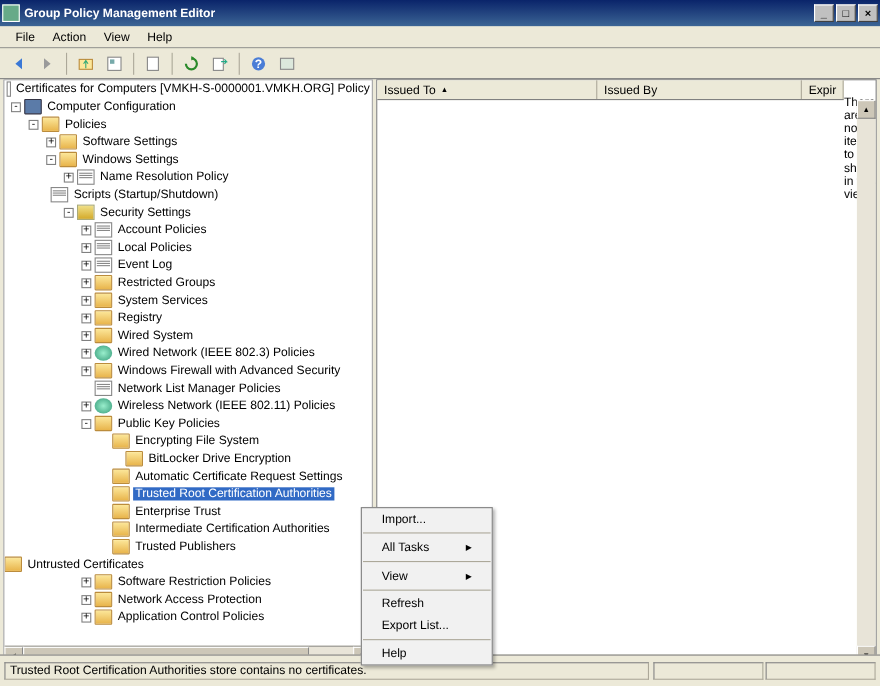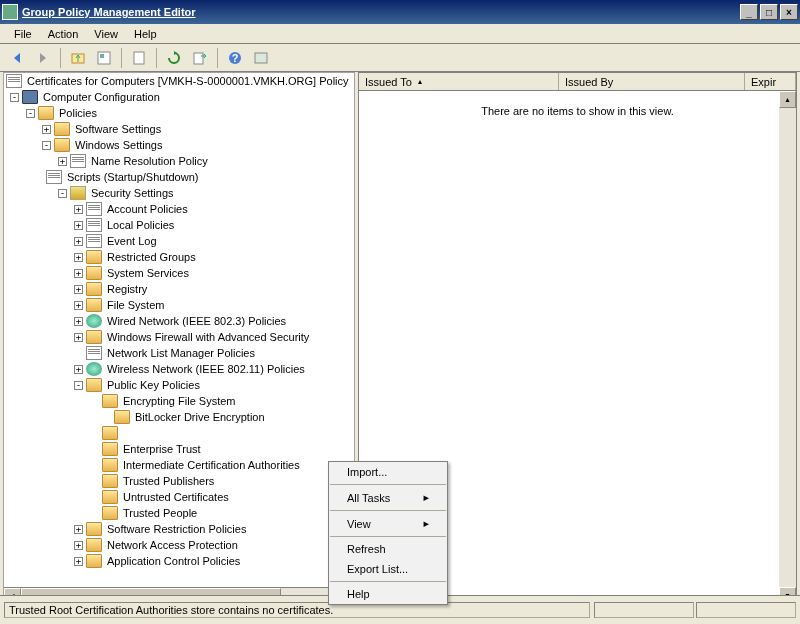--- a/index.html
+++ b/index.html
@@ -1,20 +1,20 @@
 <!DOCTYPE html>
 <html><head>
 <meta charset="utf-8">
 <style>
 * { box-sizing: border-box; margin: 0; padding: 0; font-family: Tahoma, sans-serif; font-size: 11px; }
 body { background: #ece9d8; overflow: hidden; width: 800px; height: 624px; position: relative; }
 
 .titlebar { background: linear-gradient(#0a246a, #3c6595); height: 24px; display: flex; align-items: center; padding: 0 2px; color: white; font-weight: bold; }
 .title-icon { width: 16px; height: 16px; background: #6a8; margin-right: 4px; border: 1px solid #fff; }
-.title-text { flex: 1; text-decoration: underline; }
+.title-text { flex: 1; }
 .win-btn { width: 18px; height: 16px; background: #c0c0c0; border: 1px solid #fff; border-right-color: #404040; border-bottom-color: #404040; margin-left: 2px; display: flex; align-items: center; justify-content: center; font-family: Arial; font-size: 10px; font-weight: bold; color: #000; }
 
 .menubar { background: #ece9d8; height: 20px; display: flex; align-items: center; padding: 2px 6px; border-bottom: 1px solid #808080; }
 .menu-item { padding: 2px 8px; }
 
 .toolbar { background: #ece9d8; height: 28px; display: flex; align-items: center; padding: 2px 6px; border-bottom: 1px solid #808080; gap: 4px; }
 .tb-btn { width: 22px; height: 22px; display: flex; align-items: center; justify-content: center; border: 1px solid transparent; }
 .sep { width: 1px; height: 20px; background: #aca899; margin: 0 2px; }
 
 .content { display: flex; position: absolute; top: 72px; bottom: 19px; left: 3px; right: 3px; }
@@ -32,21 +32,21 @@
 .ico.computer { background: #5b7ba8; border: 1px solid #334; border-radius: 1px; }
 .ico.net { background: radial-gradient(#9ec, #397); border-radius: 50%; }
 .ico.lock { background: linear-gradient(#f0e088, #d4aa2a); border: 1px solid #aa7; }
 .tree-row .lbl { padding: 0 2px; }
 .tree-row.sel .lbl { background: #316ac5; color: #fff; }
 .scroll-x { height: 17px; background: #ece9d8; border-top: 1px solid #808080; display:flex; }
 .scroll-x .thumb { height:15px; background:#cdc7b8; border:1px solid #fff; border-right-color:#888; border-bottom-color:#888; }
 .scroll-x .track { flex:1; background:#e8e4d8; }
 .scroll-x .arrow { width:17px; height:15px; background:#cdc7b8; border:1px solid #fff; border-right-color:#888; border-bottom-color:#888; display:flex; align-items:center; justify-content:center; font-size:8px;}
 
-.list-pane { flex: 1; background: #fff; border: 1px solid #808080; margin-left: 3px; display: flex; flex-direction: column; position: relative; }
+.list-pane { flex: 1; background: #fff; border: 1px solid #808080; margin-left: 3px; display: flex; flex-direction: row; position: relative; }
 .list-header { display: flex; background: #ece9d8; height: 18px; border-bottom: 1px solid #808080; }
 .col-h { border-right: 1px solid #aca899; padding: 2px 6px; display: flex; align-items: center; }
 .list-body { flex: 1; display: flex; align-items: flex-start; justify-content: center; padding-top: 14px; color: #000; }
 .scroll-y { width: 17px; background: #e8e4d8; position: absolute; right: 0; top: 18px; bottom: 0; display:flex; flex-direction:column;}
 .scroll-y .arrow { height:17px; background:#cdc7b8; border:1px solid #fff; border-right-color:#888; border-bottom-color:#888; display:flex; align-items:center; justify-content:center; font-size:8px;}
 .scroll-y .track { flex:1; }
 
 .ctx-menu { position: absolute; background: #f1f1f1; border: 1px solid #808080; box-shadow: 2px 2px 3px rgba(0,0,0,.3); z-index: 100; width: 120px; }
 .ctx-item { padding: 4px 18px 4px 18px; display: flex; justify-content: space-between; align-items: center; }
 .ctx-sep { height: 1px; background: #aca899; margin: 2px 1px; }
@@ -201,21 +201,21 @@
           <span class="lbl">System Services</span>
         </div>
       <div class="tree-row" style="padding-left:70px">
           <span class="exp">+</span>
           <span class="ico folder"></span>
           <span class="lbl">Registry</span>
         </div>
       <div class="tree-row" style="padding-left:70px">
           <span class="exp">+</span>
           <span class="ico folder"></span>
-          <span class="lbl">File System</span>
+          <span class="lbl">Wired System</span>
         </div>
       <div class="tree-row" style="padding-left:70px">
           <span class="exp">+</span>
           <span class="ico net"></span>
           <span class="lbl">Wired Network (IEEE 802.3) Policies</span>
         </div>
       <div class="tree-row" style="padding-left:70px">
           <span class="exp">+</span>
           <span class="ico folder"></span>
           <span class="lbl">Windows Firewall with Advanced Security</span>
@@ -236,42 +236,43 @@
           <span class="lbl">Public Key Policies</span>
         </div>
       <div class="tree-row" style="padding-left:98px">
           <span class="ico folder"></span>
           <span class="lbl">Encrypting File System</span>
         </div>
       <div class="tree-row" style="padding-left:110px">
           <span class="ico folder"></span>
           <span class="lbl">BitLocker Drive Encryption</span>
         </div>
+      <div class="tree-row" style="padding-left:98px">
+          <span class="ico folder"></span>
+          <span class="lbl">Automatic Certificate Request Settings</span>
+        </div>
       <div class="tree-row sel" style="padding-left:98px">
           <span class="ico folder"></span>
+          <span class="lbl">Trusted Root Certification Authorities</span>
         </div>
       <div class="tree-row" style="padding-left:98px">
           <span class="ico folder"></span>
           <span class="lbl">Enterprise Trust</span>
         </div>
       <div class="tree-row" style="padding-left:98px">
           <span class="ico folder"></span>
           <span class="lbl">Intermediate Certification Authorities</span>
         </div>
       <div class="tree-row" style="padding-left:98px">
           <span class="ico folder"></span>
           <span class="lbl">Trusted Publishers</span>
         </div>
-      <div class="tree-row" style="padding-left:98px">
+      <div class="tree-row" style="">
           <span class="ico folder"></span>
           <span class="lbl">Untrusted Certificates</span>
-        </div>
-      <div class="tree-row" style="padding-left:98px">
-          <span class="ico folder"></span>
-          <span class="lbl">Trusted People</span>
         </div>
       <div class="tree-row" style="padding-left:70px">
           <span class="exp">+</span>
           <span class="ico folder"></span>
           <span class="lbl">Software Restriction Policies</span>
         </div>
       <div class="tree-row" style="padding-left:70px">
           <span class="exp">+</span>
           <span class="ico folder"></span>
           <span class="lbl">Network Access Protection</span>

